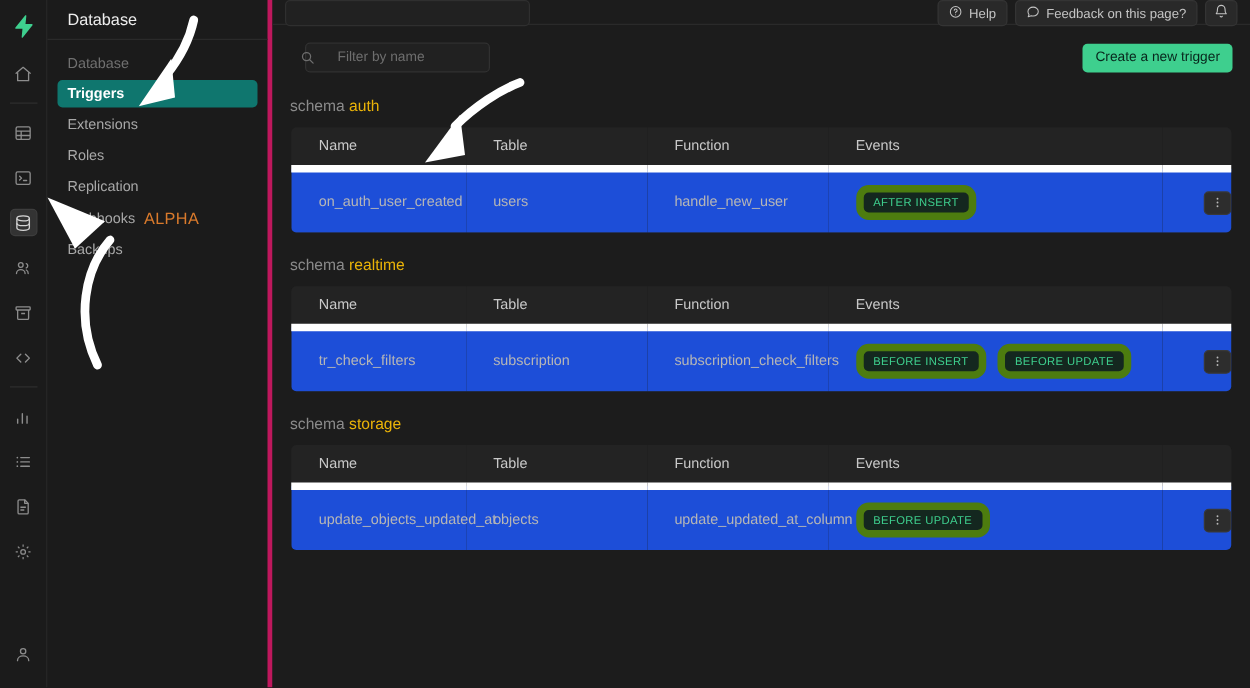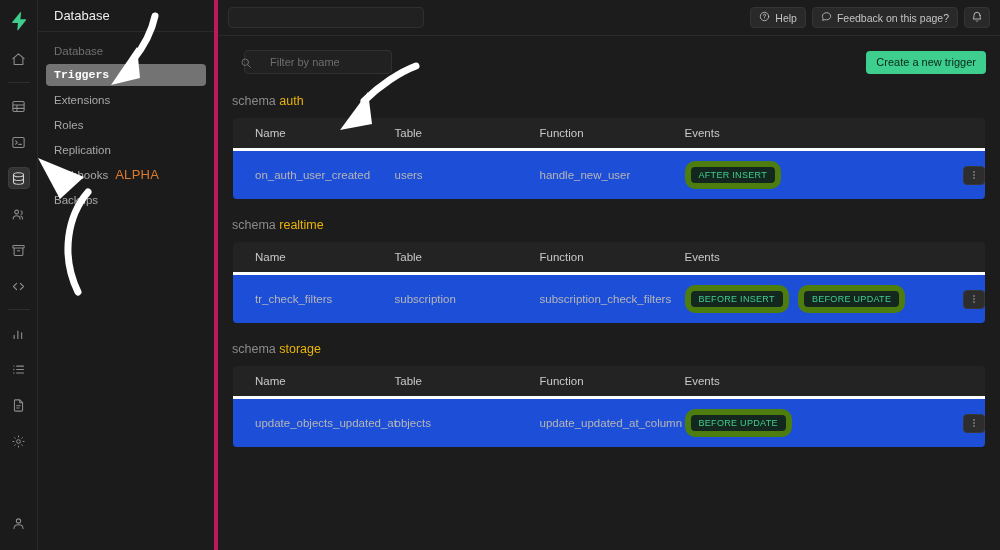--- a/index.html
+++ b/index.html
@@ -53,29 +53,29 @@
   .sidebar-item {
     margin: 0 8px; padding: 3px 8px;
     border-radius: 4px;
     font-size: 11.5px; color: #a8a8a8;
     line-height: 16px;
     display: flex; align-items: center; gap: 7px;
     cursor: pointer;
     min-height: 20px;
   }
   .sidebar-item + .sidebar-item { margin-top: 3px; }
-  .sidebar-item.active { background: #737373; color: #ffffff; font-weight: bold; font-family: Liberation Mono, monospace; }
+  .sidebar-item.active { background: #0f766e; color: #ffffff; font-weight: bold; }
   .badge-alpha { color: #d97a2c; font-size: 13px; letter-spacing: .3px; }
 
   
   .main { flex: 1 1 auto; height: 550px; display: flex; flex-direction: column; background: #1c1c1c; min-width:0; }
   .topbar {
-    height: 36px; flex: none;
+    height: 20px; flex: none;
     border-bottom: 1px solid #2a2a2a;
-    display: flex; align-items: center;
+    display: flex; align-items: flex-start;
     padding: 0 10px;
     gap: 8px;
   }
   .topbar-search {
     width: 196px; height: 21px;
     background: #212121; border: 1px solid #2f2f2f; border-radius: 4px;
     font-size: 11px; color: #888; padding: 0 8px; outline: none;
     font-family: "Liberation Sans", sans-serif;
   }
   .topbar-right { margin-left: auto; display: flex; align-items: center; gap: 6px; }
@@ -120,21 +120,21 @@
     border: 1px solid #2d2d2d; border-radius: 5px;
     overflow: hidden;
     border-collapse: collapse;
     table-layout: fixed;
   }
   .tbl thead th {
     background: #232323;
     text-align: left;
     font-size: 11.5px; font-weight: normal; color: #c9c9c9;
     padding: 9px 0 9px 22px;
-    border-bottom: 3px solid #ffffff;
+    border-bottom: 6px solid #ffffff;
     height: 32px;
   }
   .tbl tbody td {
     background: #1d4ed8;
     font-size: 11.5px; color: #b6b6b6;
     padding: 10px 0 10px 22px;
     height: 32px;
     vertical-align: middle;
   }
   .col-name   { width: 140px; }

